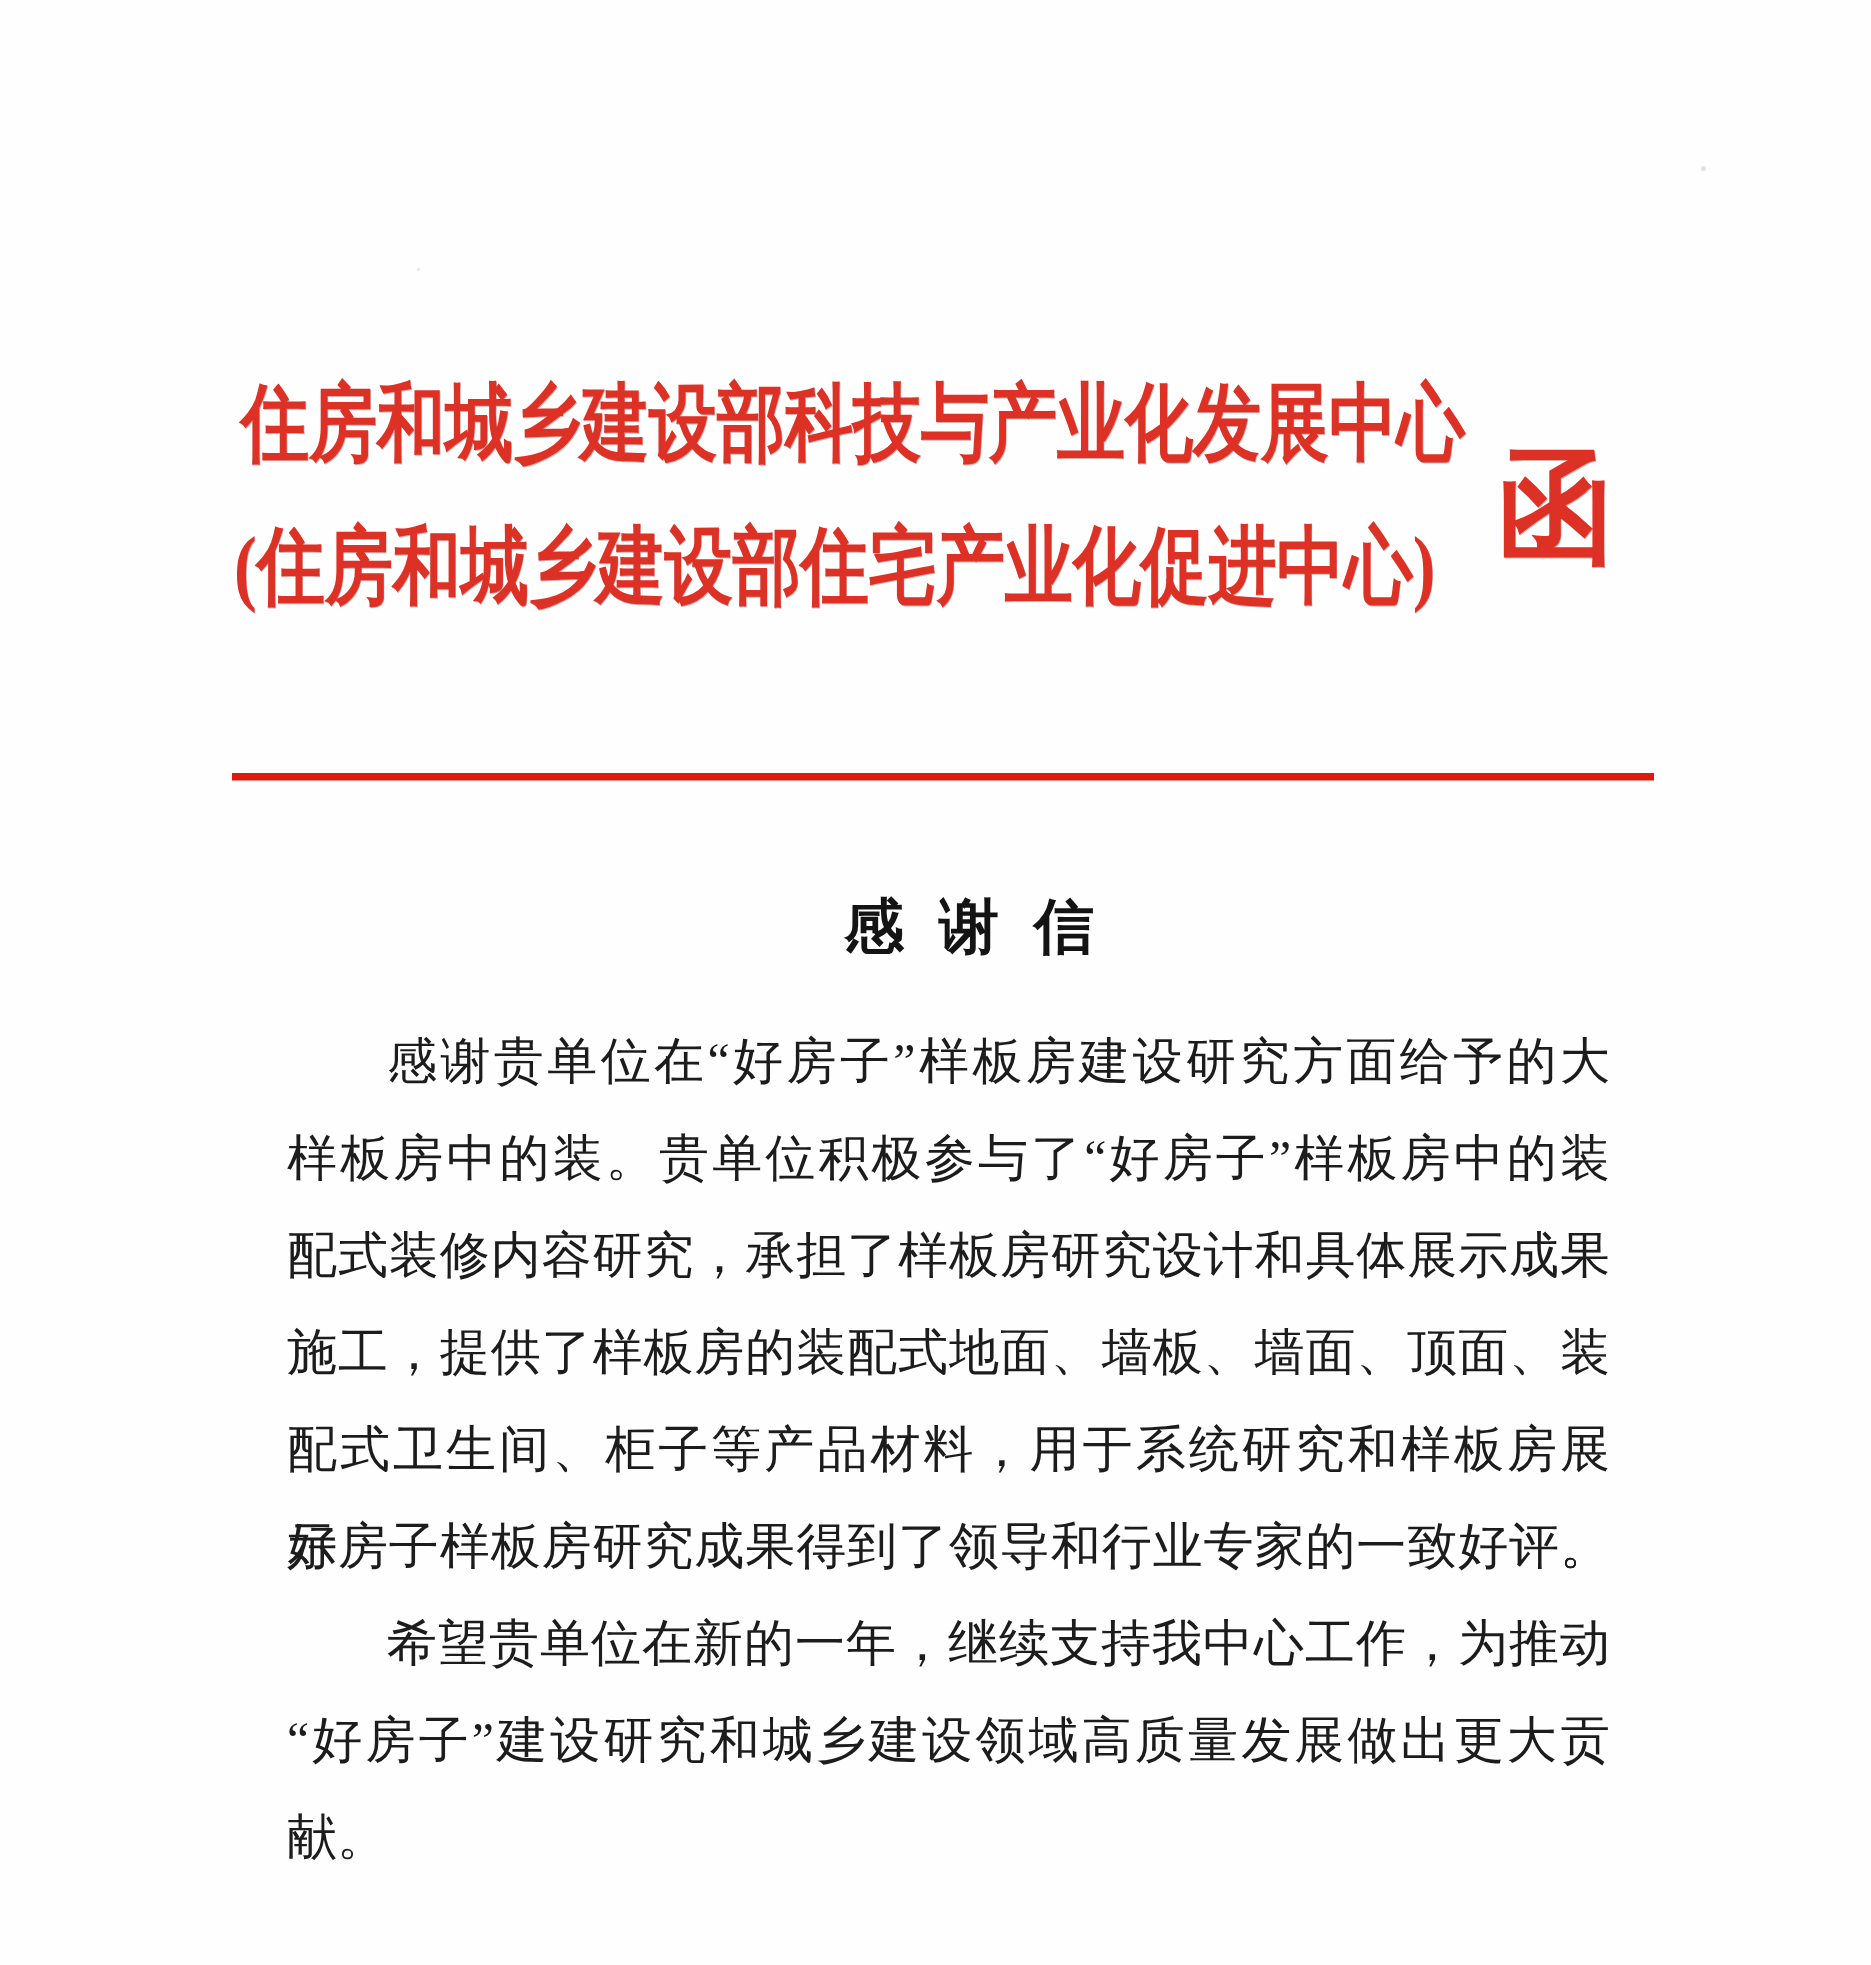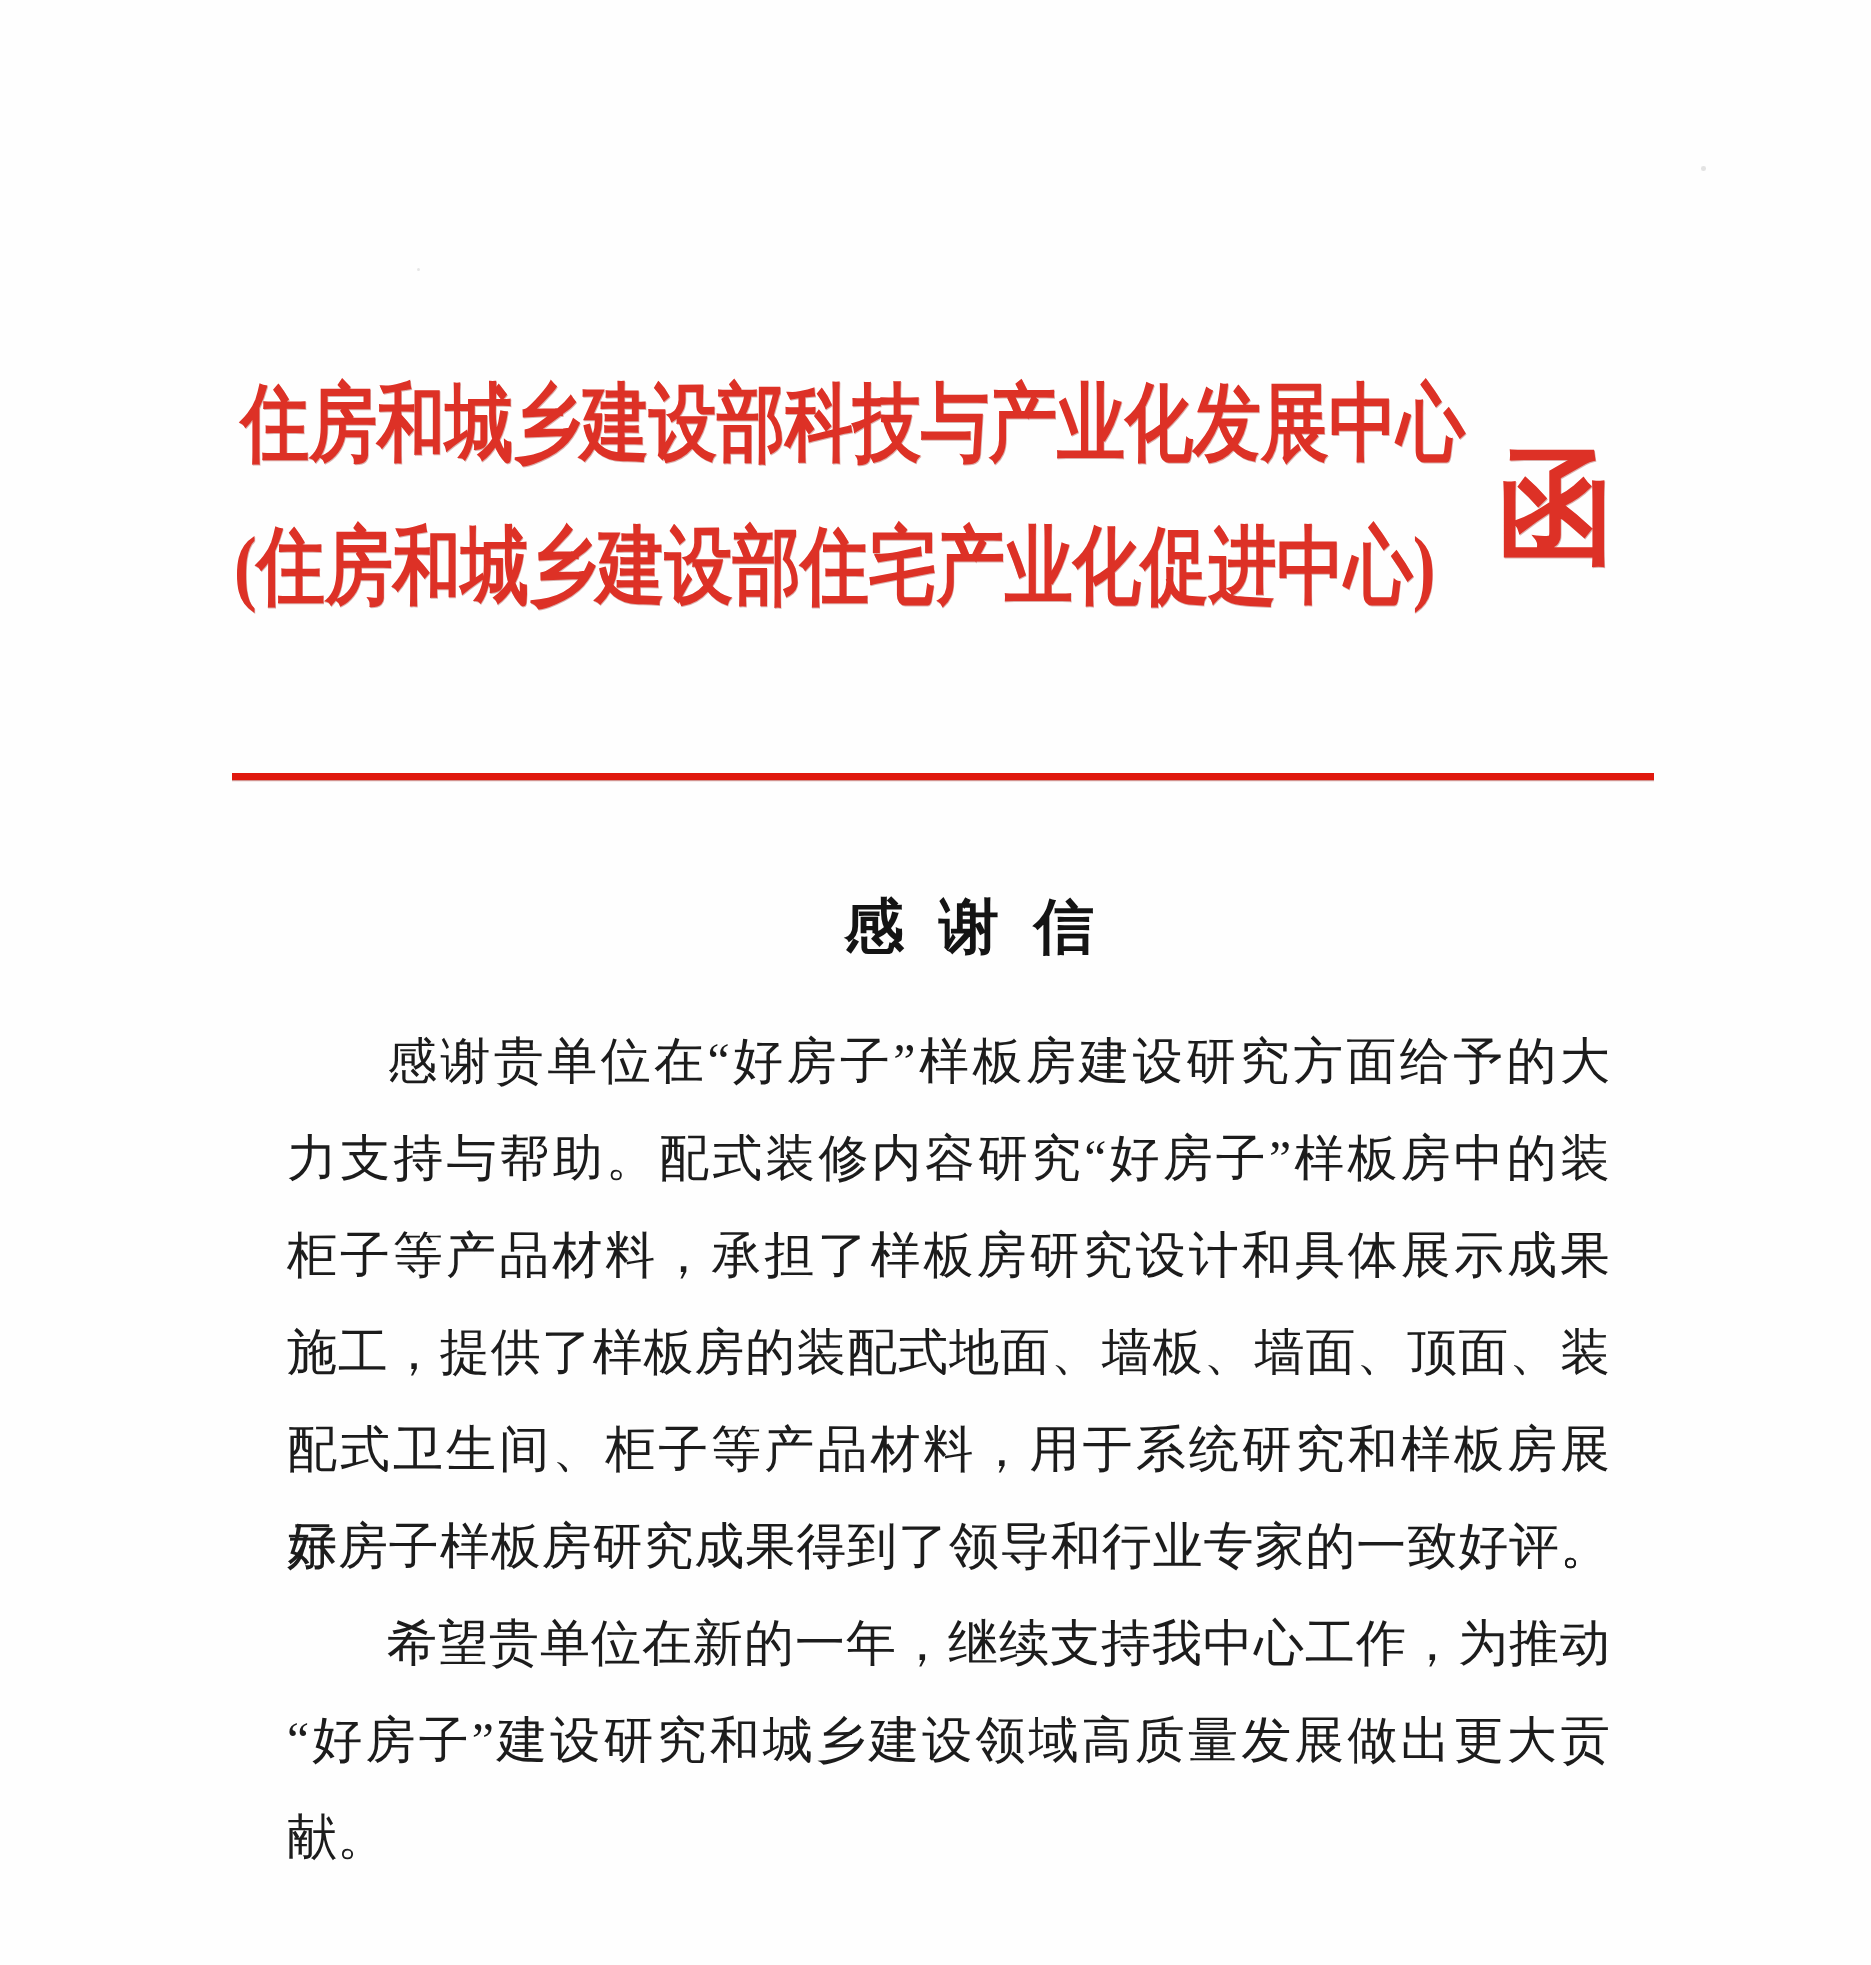--- a/index.html
+++ b/index.html
@@ -62,22 +62,22 @@
   <div class="lh-line" id="lh2">(住房和城乡建设部住宅产业化促进中心)</div>
 
   <div class="doc-char">函</div>
 
   <div class="rule"></div>
 
   <div class="title">感谢信</div>
 
   <div class="body-text">
       <div class="bline just ind">感谢贵单位在“好房子”样板房建设研究方面给予的大</div>
-      <div class="bline just">力支持与帮助。配式装修内容研究“好房子”样板房中的装</div>
-      <div class="bline just">柜子等产品材料，承担了样板房研究设计和具体展示成果</div>
+      <div class="bline just">样板房中的装。贵单位积极参与了“好房子”样板房中的装</div>
+      <div class="bline just">配式装修内容研究，承担了样板房研究设计和具体展示成果</div>
       <div class="bline just">施工，提供了样板房的装配式地面、墙板、墙面、顶面、装</div>
       <div class="bline just">配式卫生间、柜子等产品材料，用于系统研究和样板房展示。</div>
       <div class="bline just">好房子样板房研究成果得到了领导和行业专家的一致好评。</div>
       <div class="bline just ind">希望贵单位在新的一年，继续支持我中心工作，为推动</div>
       <div class="bline just">“好房子”建设研究和城乡建设领域高质量发展做出更大贡</div>
       <div class="bline">献。</div>
     </div>
 
   <div class="speck" id="sp3"></div>
   <div class="speck" id="sp4"></div>

